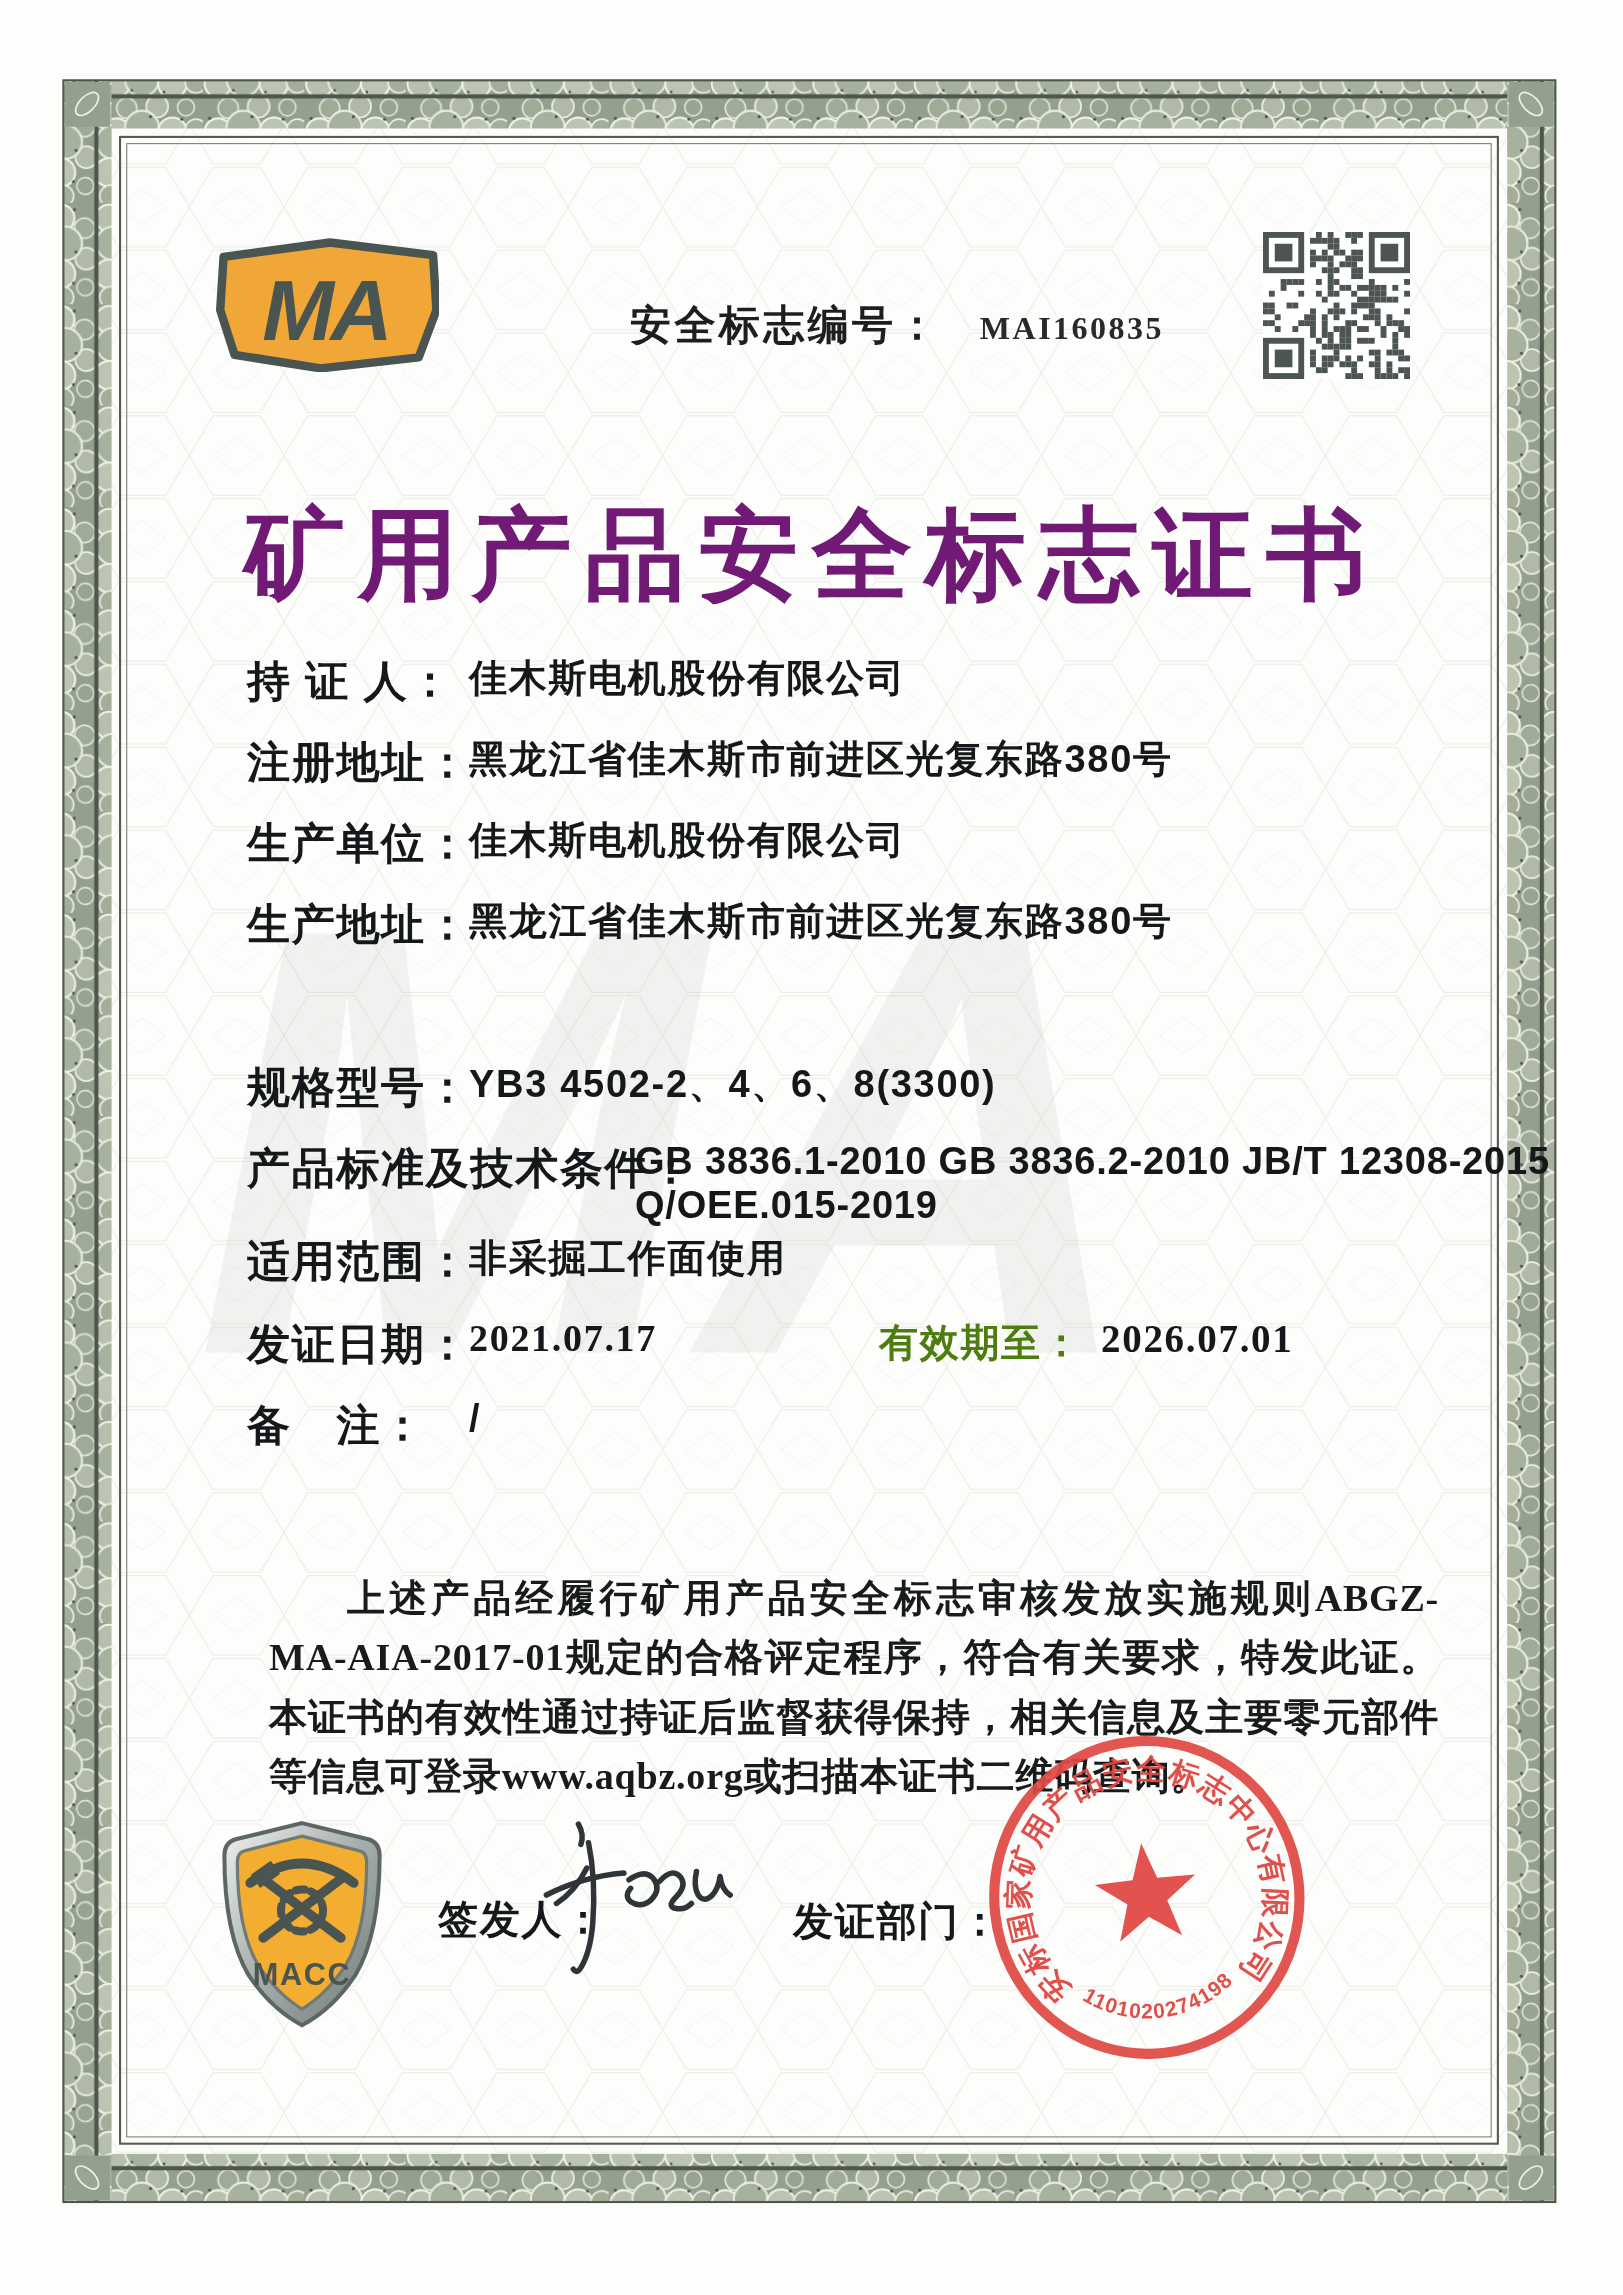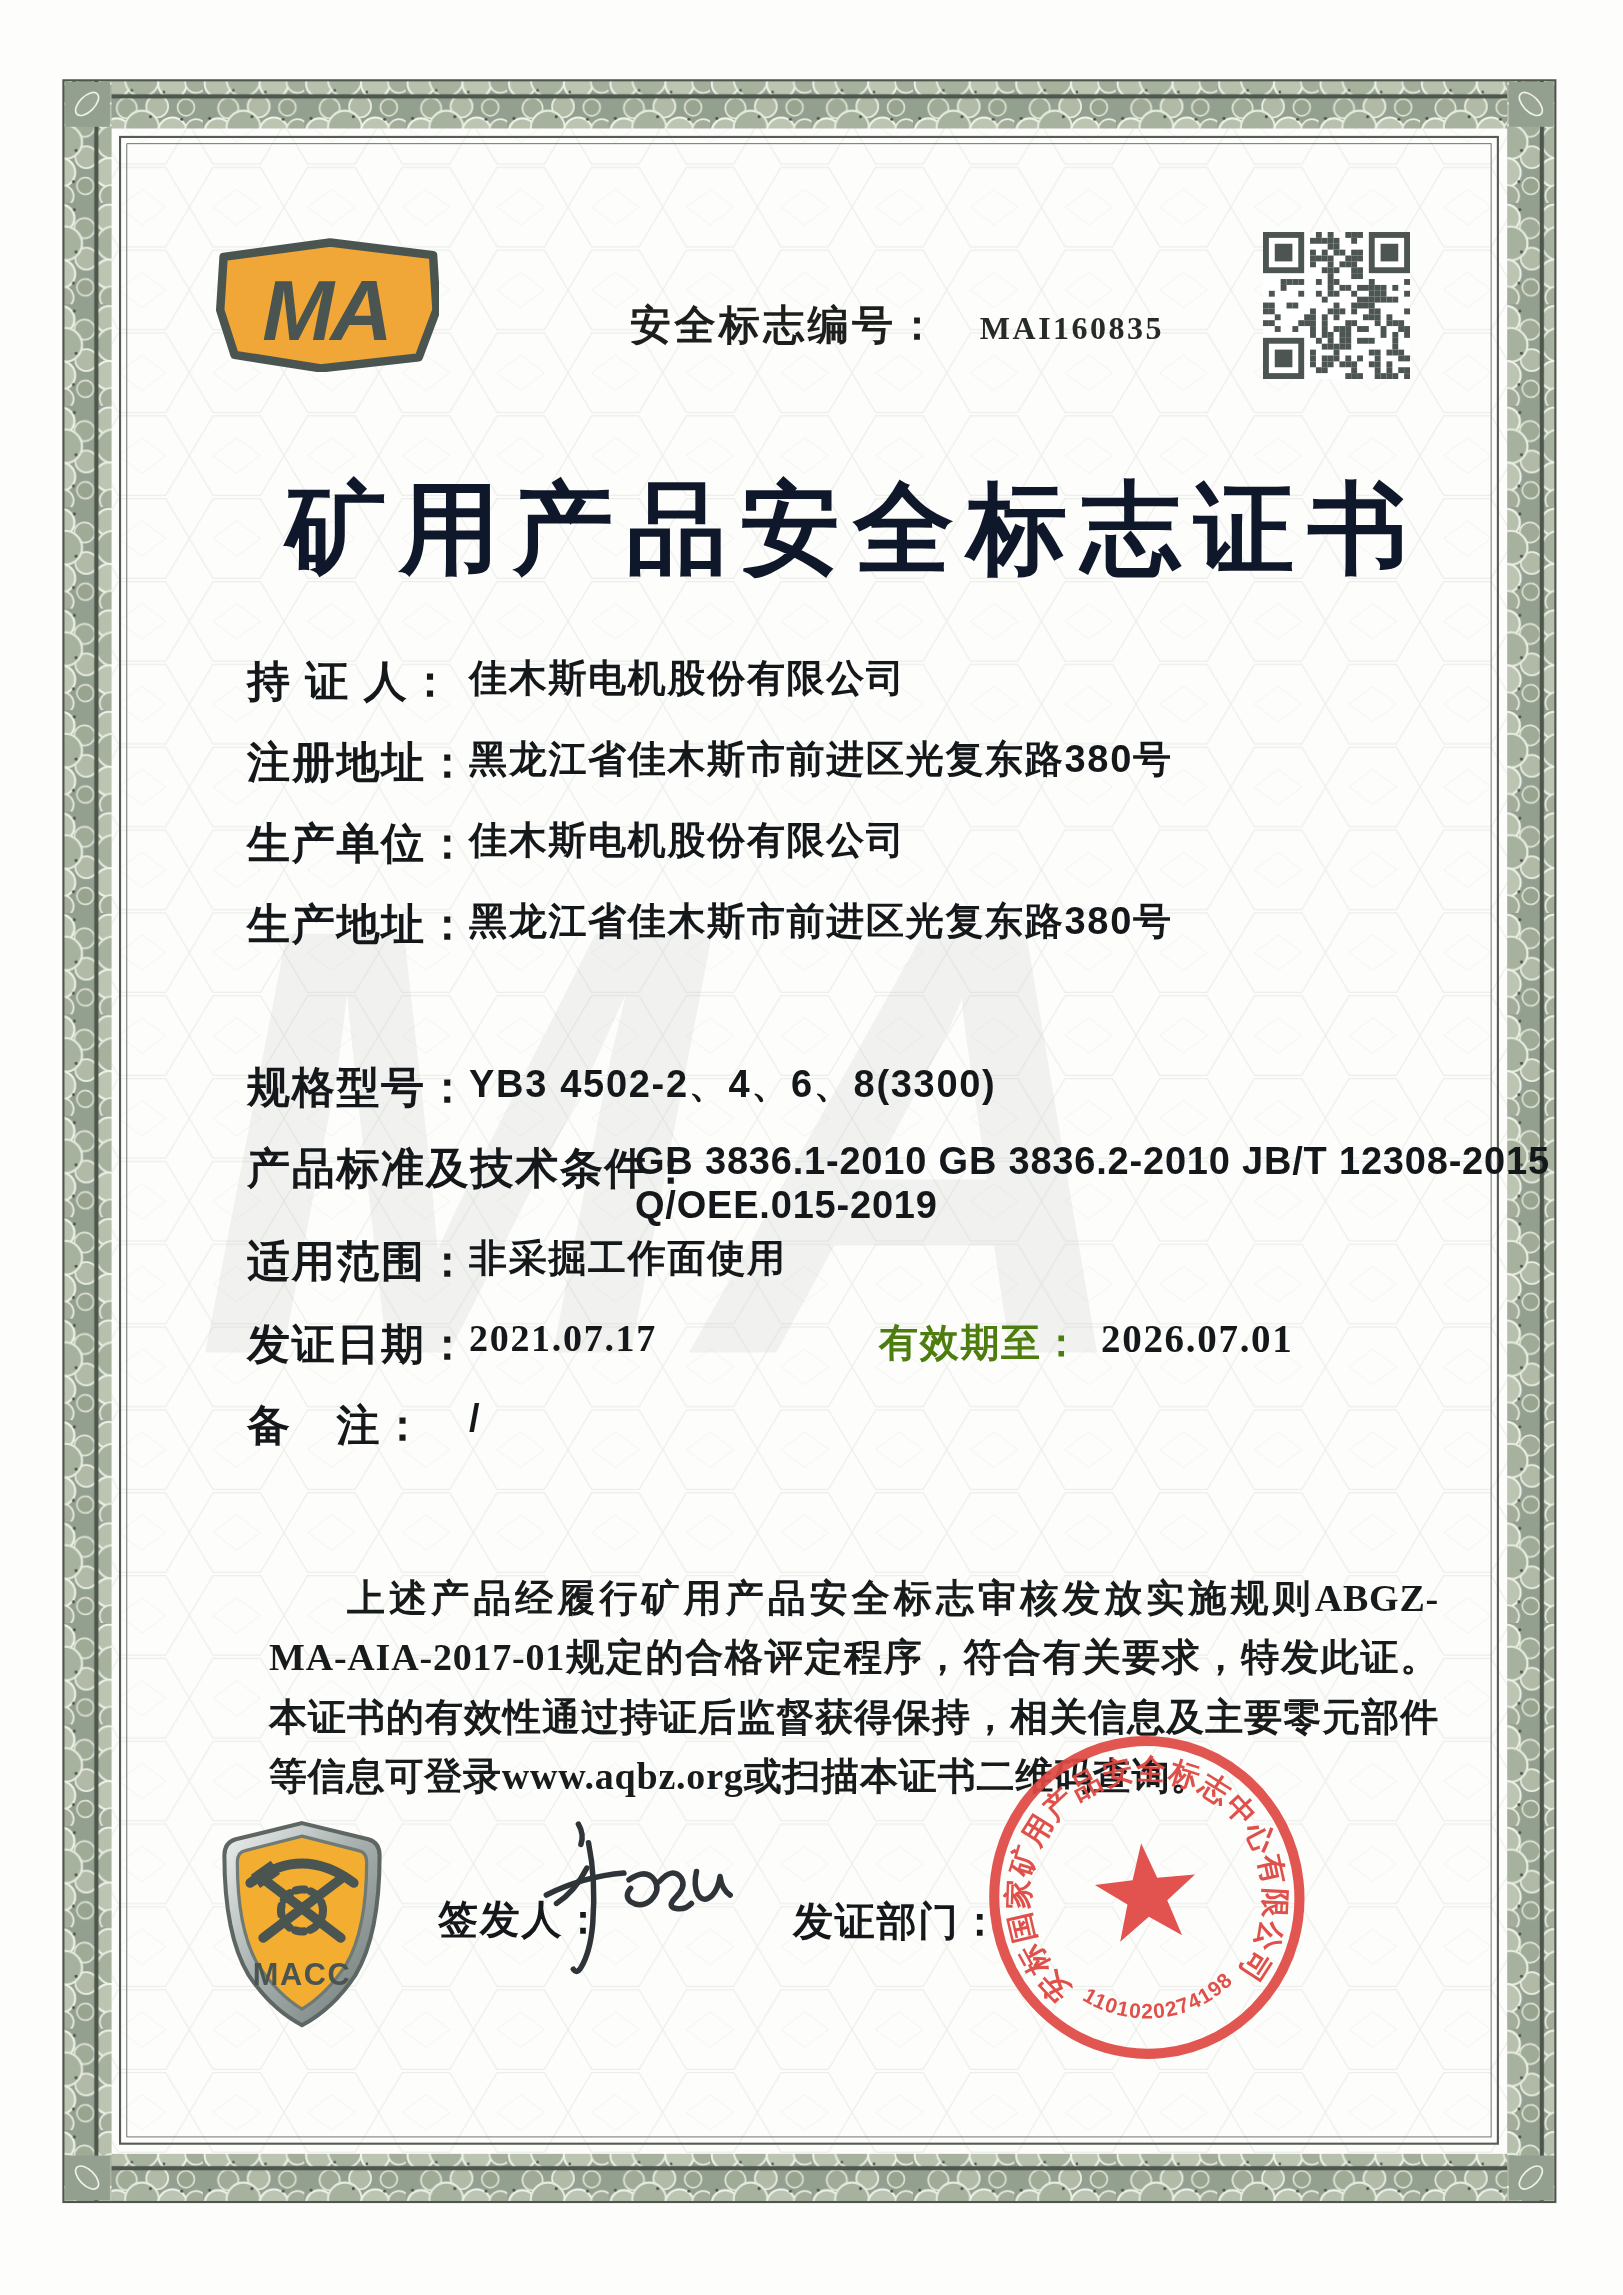--- a/index.html
+++ b/index.html
@@ -14,23 +14,23 @@
   #frame-svg{position:absolute;left:0;top:0;width:1623px;height:2295px;}
 
   
   .ma-badge{left:216px;top:238px;width:223px;height:134px;}
   .mark-no-row{left:630px;top:298px;white-space:nowrap;}
   .mark-no-label{font-family:"Liberation Serif",serif;font-weight:900;font-size:41px;color:#1c1f1e;letter-spacing:3.4px;}
   .mark-no-value{font-family:"Liberation Serif",serif;font-weight:700;font-size:32px;color:#262a29;letter-spacing:2.5px;margin-left:39px;}
   .qr{left:1263px;top:232px;width:147px;height:147px;}
 
   .cert-title{
-    left:203px;top:463px;width:1218px;text-align:right;
+    left:203px;top:489px;width:1218px;text-align:center;
     font-family:"Liberation Serif",serif;font-weight:900;font-size:100px;
-    color:#0f172a;letter-spacing:13.5px;white-space:nowrap;
+    color:#701a75;letter-spacing:13.5px;white-space:nowrap;
   }
 
   
   .row{position:absolute;left:247px;right:135px;height:51px;white-space:nowrap;}
   .row .lab{
     font-weight:900;font-size:43px;color:#15181a;letter-spacing:1.7px;
   }
   .row .val{
     position:absolute;left:222px;top:0;
     font-weight:900;font-size:38px;color:#15181a;letter-spacing:1.7px;

